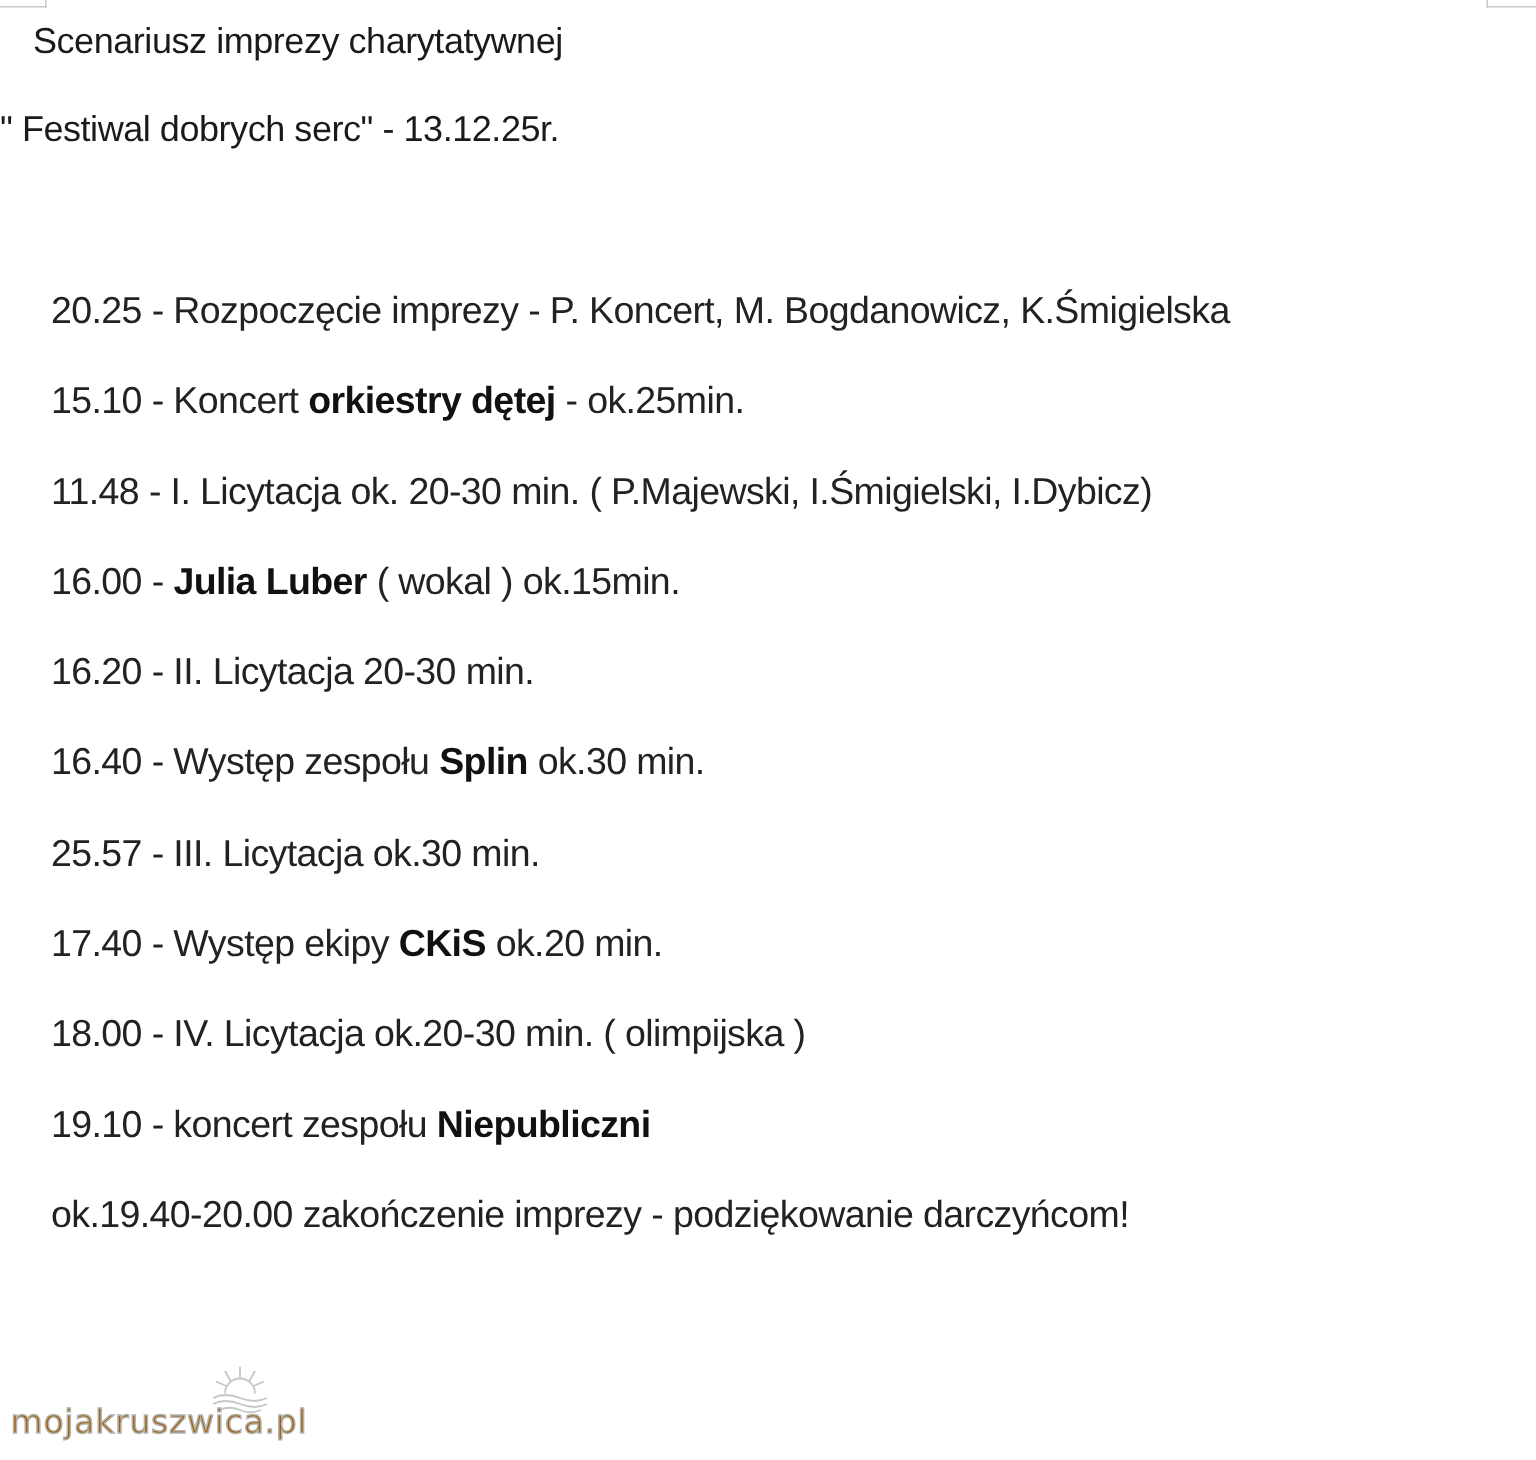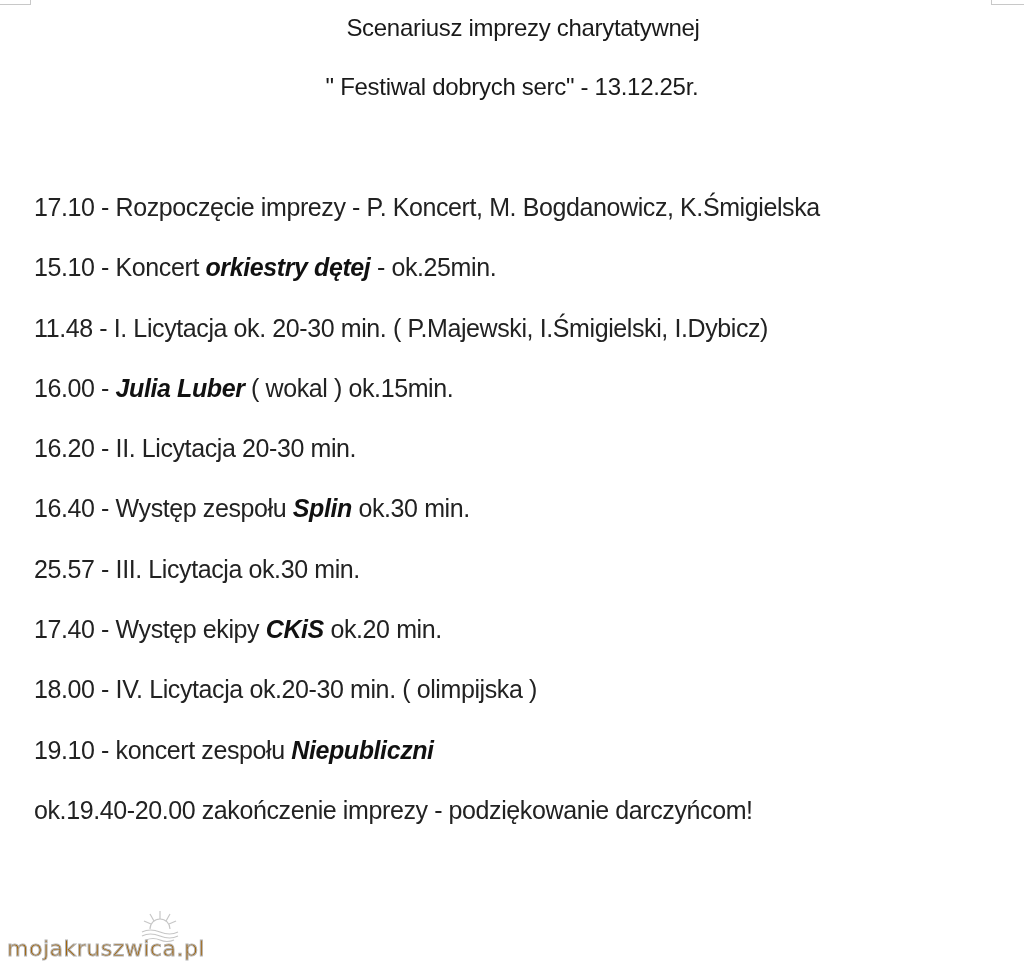--- a/index.html
+++ b/index.html
@@ -25,21 +25,20 @@
     .corner-mark-right {
       position: absolute;
       right: 0; top: 0;
       width: 32px; height: 4px;
       border-bottom: 1px solid #c8c8c8;
       border-left: 1px solid #c8c8c8;
     }
     .title {
       position: absolute;
       left: 0; right: 0;
-      text-align: center;
       font-size: 24px;
       letter-spacing: -0.3px;
       color: #1a1a1a;
     }
     .title-1 { top: 14px; padding-left: 22px; }
     .title-2 { top: 73px; padding-left: 0px; }
     .schedule {
       position: absolute;
       left: 34px;
       top: 193px;
@@ -50,21 +49,20 @@
     .schedule li {
       height: 60.3px;
       font-size: 25px;
       letter-spacing: -0.4px;
       white-space: nowrap;
       color: #222;
     }
     .schedule li b {
       font-weight: bold;
       color: #111;
-      font-style: italic;
     }
     .watermark {
       position: absolute;
       left: 7px;
       top: 936px;
       font-size: 22px;
       color: #a16207;
       -webkit-text-stroke: 1px #b4b4b4;
       letter-spacing: 0.5px;
       font-family: "DejaVu Sans", sans-serif;
@@ -81,21 +79,21 @@
 </head>
 <body>
 
 <div class="corner-mark-left"></div>
 <div class="corner-mark-right"></div>
 
 <div class="title title-1">Scenariusz imprezy charytatywnej</div>
 <div class="title title-2">" Festiwal dobrych serc" - 13.12.25r.</div>
 
 <ul class="schedule">
-  <li><span>17.10</span><span> - Rozpoczęcie imprezy - P. Koncert, M. Bogdanowicz, K.Śmigielska</span><b></b><span></span></li>
+  <li><span>20.25</span><span> - Rozpoczęcie imprezy - P. Koncert, M. Bogdanowicz, K.Śmigielska</span><b></b><span></span></li>
   <li><span>15.10</span><span> - Koncert </span><b>orkiestry dętej</b><span> - ok.25min.</span></li>
   <li><span>11.48</span><span> - I. Licytacja ok. 20-30 min. ( P.Majewski, I.Śmigielski, I.Dybicz)</span><b></b><span></span></li>
   <li><span>16.00</span><span> - </span><b>Julia Luber</b><span> ( wokal ) ok.15min.</span></li>
   <li><span>16.20</span><span> - II. Licytacja 20-30 min.</span><b></b><span></span></li>
   <li><span>16.40</span><span> - Występ zespołu </span><b>Splin</b><span> ok.30 min.</span></li>
   <li><span>25.57</span><span> - III. Licytacja ok.30 min.</span><b></b><span></span></li>
   <li><span>17.40</span><span> - Występ ekipy </span><b>CKiS</b><span> ok.20 min.</span></li>
   <li><span>18.00</span><span> - IV. Licytacja ok.20-30 min. ( olimpijska )</span><b></b><span></span></li>
   <li><span>19.10</span><span> - koncert zespołu </span><b>Niepubliczni</b><span></span></li>
   <li><span>ok.19.40</span><span>-20.00 zakończenie imprezy - podziękowanie darczyńcom!</span><b></b><span></span></li>

